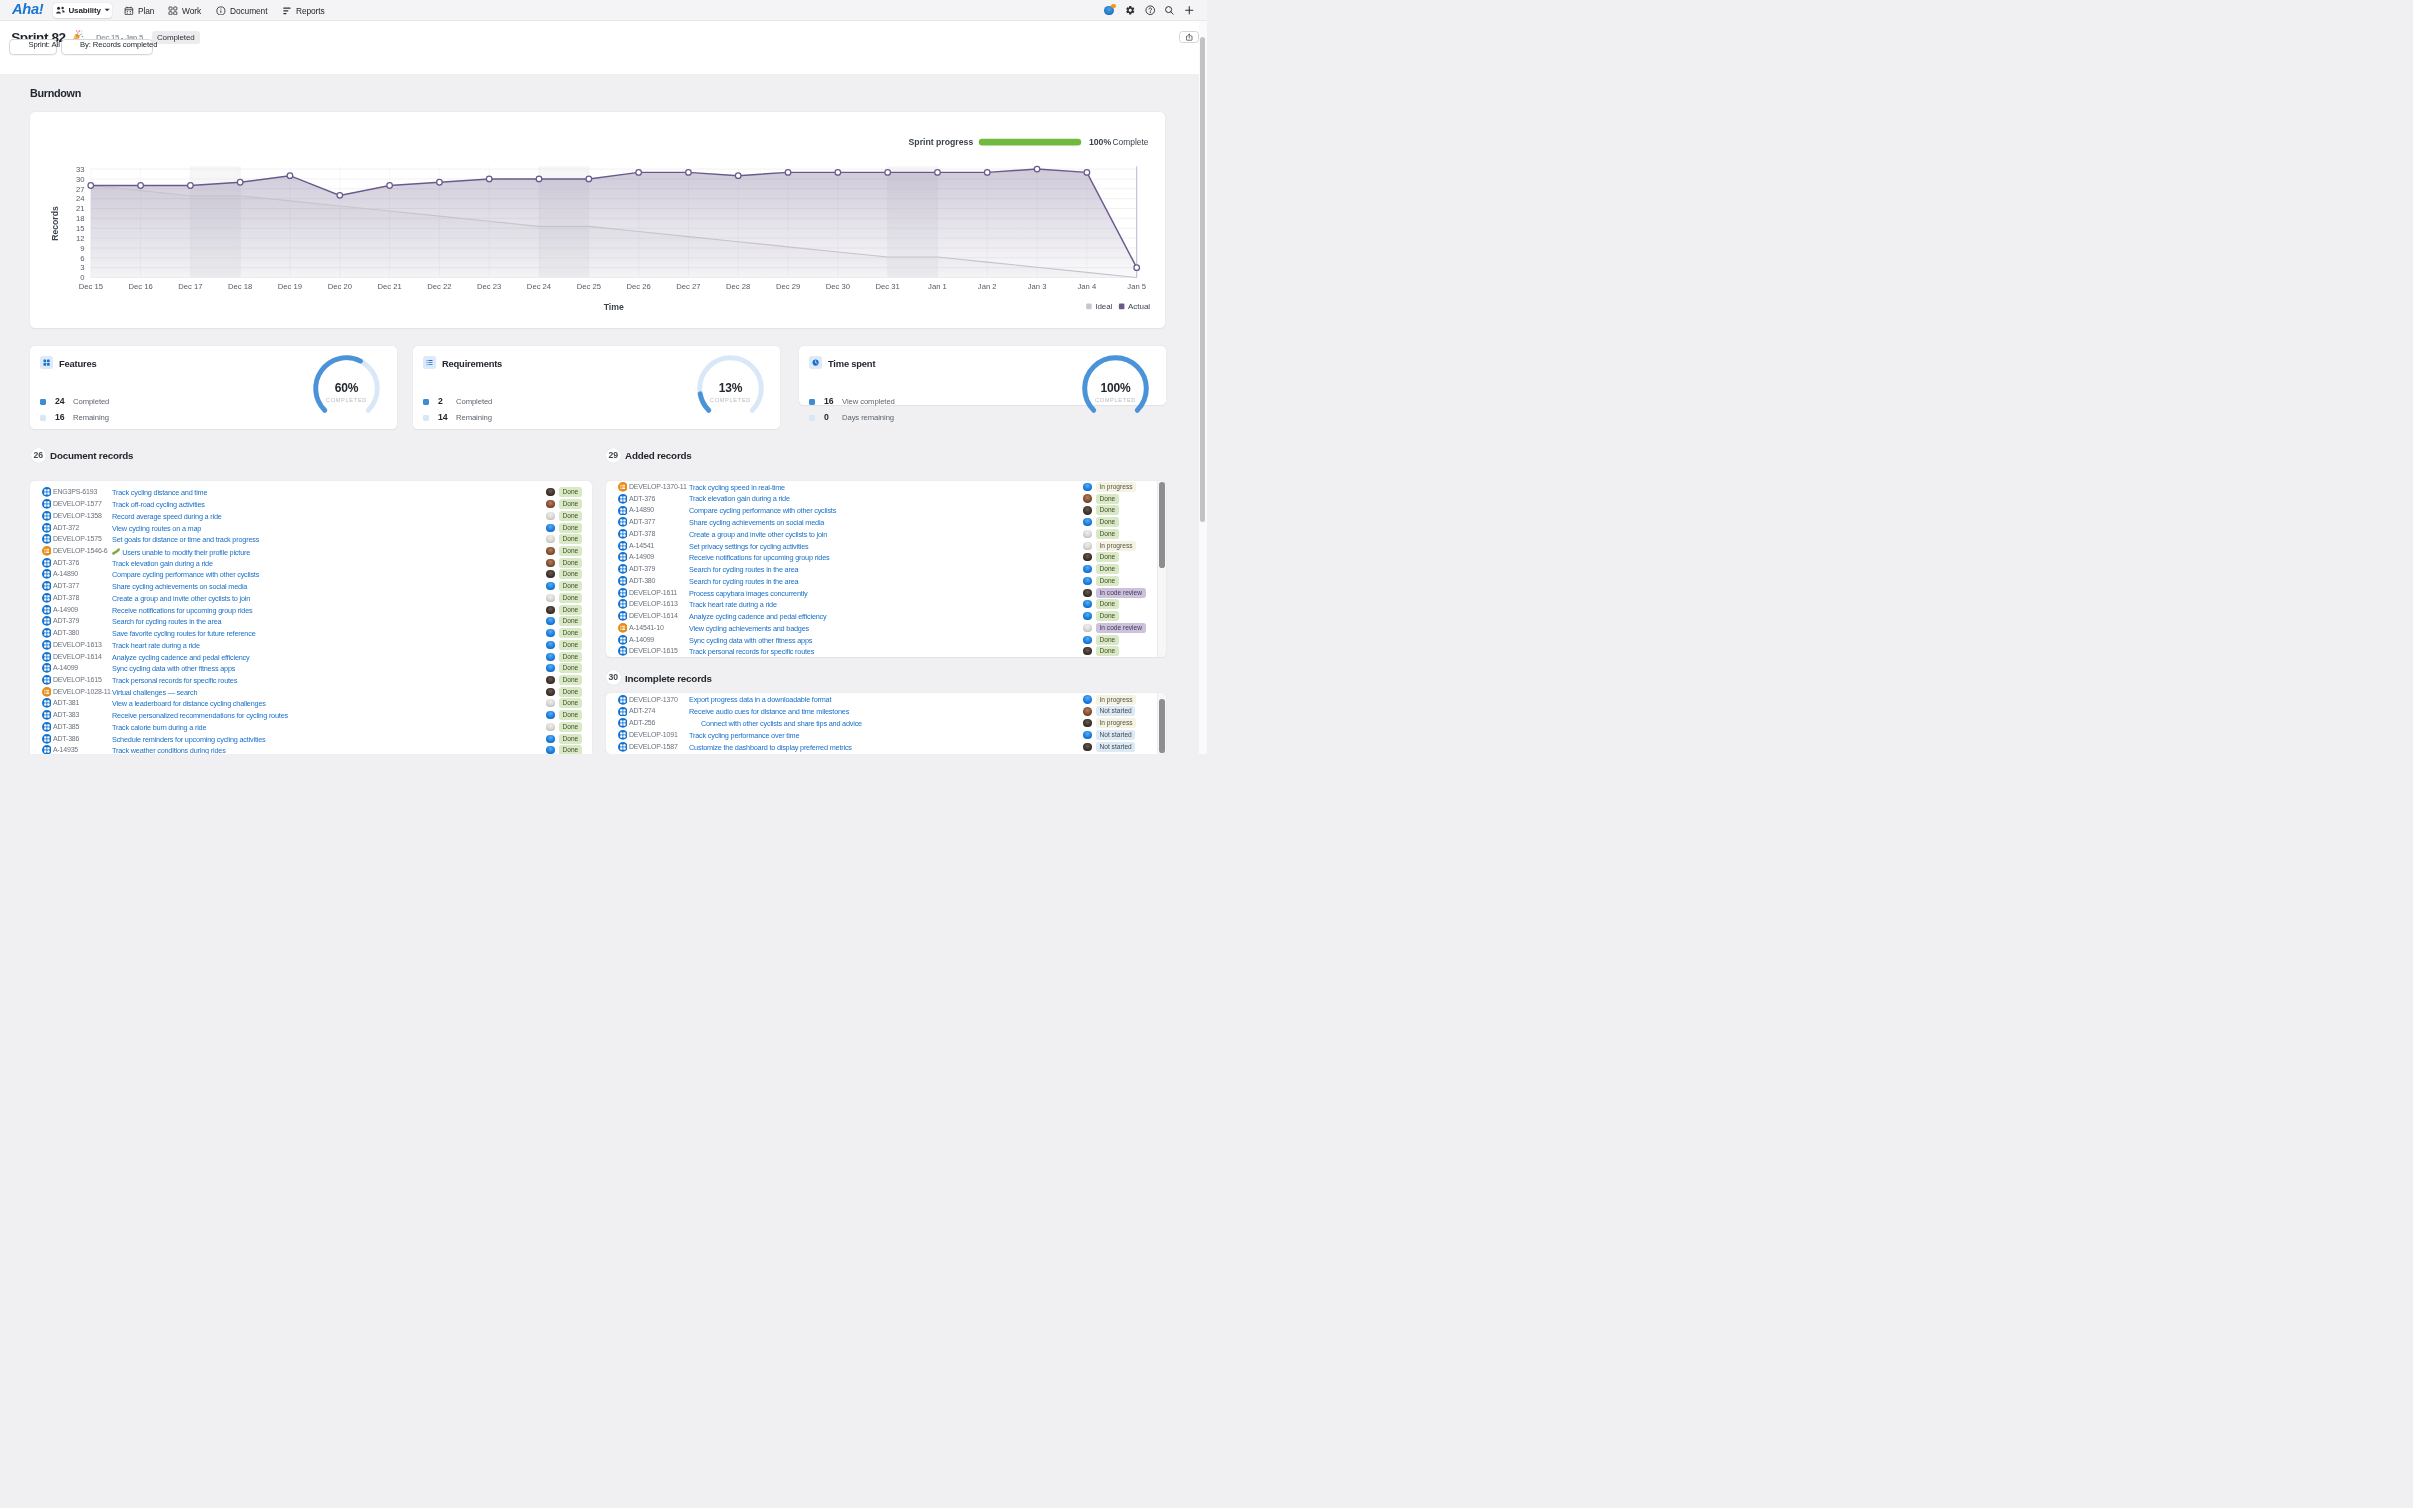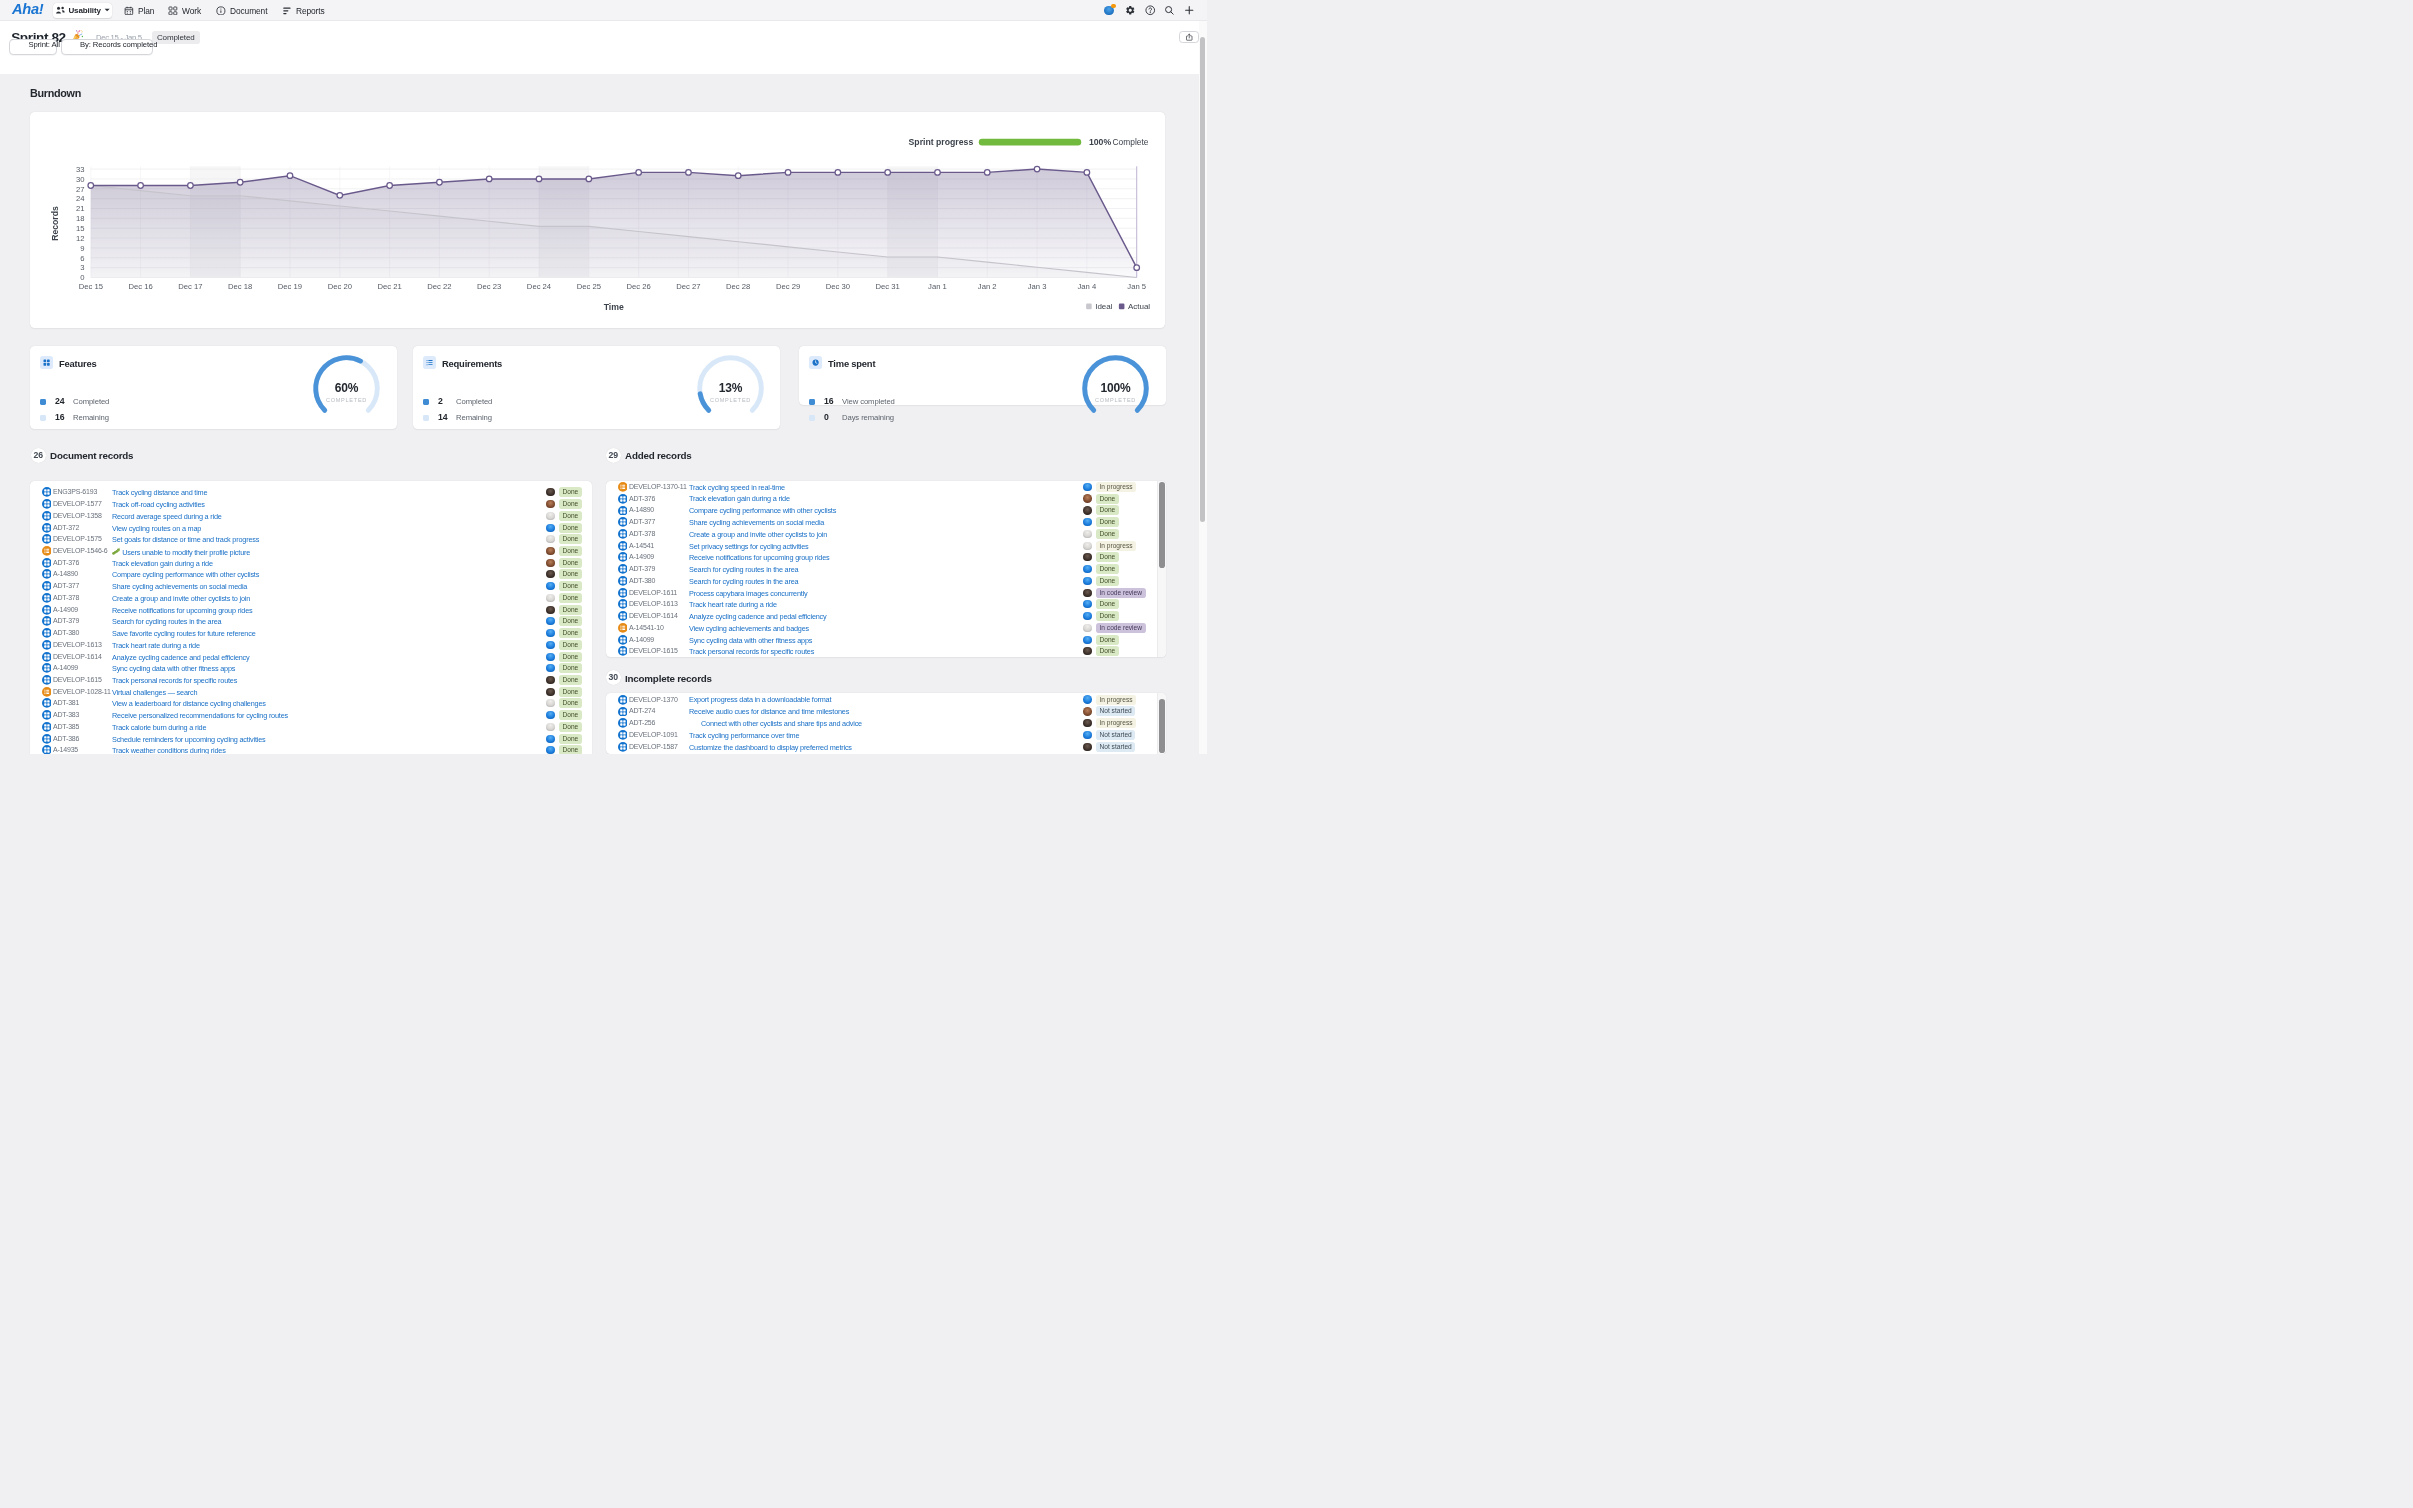--- a/index.html
+++ b/index.html
@@ -3,21 +3,21 @@
 *{margin:0;padding:0;box-sizing:border-box}
 html,body{width:1207px;height:754px;overflow:hidden}
 body{font-family:"Liberation Sans",sans-serif;background:#f0f0f2;position:relative}
 .nav{position:absolute;left:0;top:0;width:1207px;height:21px;background:#f4f4f6;border-bottom:0.7px solid #e9e9ec}
 .logo{position:absolute;left:12px;top:1.4px;font-size:14.7px;font-weight:bold;color:#1b75d2;font-style:italic;letter-spacing:-0.3px}
 .ubtn{position:absolute;left:53px;top:2.8px;width:59px;height:15.4px;background:#fff;border-radius:3.5px;box-shadow:0 0 0 0.3px rgba(0,0,0,0.07),0 0.7px 1px rgba(0,0,0,0.1);display:flex;align-items:center;justify-content:center;gap:2.8px;font-size:8px;font-weight:bold;color:#23272e;letter-spacing:-0.1px}
 .nitem{position:absolute;top:0;height:21px;display:flex;align-items:center;gap:4.2px;font-size:8.4px;color:#23272e;letter-spacing:-0.1px}
 .nright{position:absolute;top:0;height:21px;display:flex;align-items:center;justify-content:center}
 .header{position:absolute;left:0;top:21px;width:1207px;height:53px;background:#fff}
 .stitle{position:absolute;left:11.2px;top:8.4px;font-size:13.6px;font-weight:bold;color:#1e242c;letter-spacing:-0.4px}
-.sdate{position:absolute;left:96px;top:12px;font-size:7.7px;font-weight:normal;color:#9aa1ab;letter-spacing:-0.3px;white-space:nowrap}
+.sdate{position:absolute;left:96px;top:12px;font-size:7.7px;font-weight:bold;color:#9aa1ab;letter-spacing:-0.3px;white-space:nowrap}
 .badge{position:absolute;left:152px;top:9.8px;height:13px;padding:0 4.9px;background:#ececee;border-radius:2.8px;font-size:8px;color:#2f343c;line-height:13px;letter-spacing:-0.1px}
 .sel{position:absolute;top:18px;height:15.7px;background:#fff;border:0.7px solid #d4d6da;border-radius:4.2px;font-size:7.7px;color:#23272e;display:flex;align-items:flex-start;padding:0 18px;gap:2.8px;box-shadow:0 0.7px 0.7px rgba(0,0,0,0.04);white-space:nowrap;letter-spacing:-0.1px;justify-content:space-between}
 .share{position:absolute;left:1179px;top:10px;width:19.6px;height:12.2px;background:#fff;border:0.7px solid #d4d6da;border-radius:3.5px;display:flex;align-items:center;justify-content:center}
 .share svg{transform:scale(0.75)}
 .hburn{position:absolute;left:30px;top:87px;font-size:10.8px;font-weight:bold;color:#23272e;letter-spacing:-0.3px}
 .card{position:absolute;background:#fff;border-radius:4.2px;box-shadow:0 0 0.7px rgba(0,0,0,0.14),0 0.7px 1.4px rgba(0,0,0,0.05)}
 .tile{position:absolute;left:10px;top:10px;width:13.3px;height:13.3px;background:#ddeafb;border-radius:2.8px;display:flex;align-items:center;justify-content:center}
 .tile svg{transform:scale(0.68)}
 .ctitle{position:absolute;left:29px;top:12px;font-size:9.4px;font-weight:bold;color:#23272e;letter-spacing:-0.2px}
 .sq{position:absolute;width:6.3px;height:6.3px;border-radius:1.4px}

